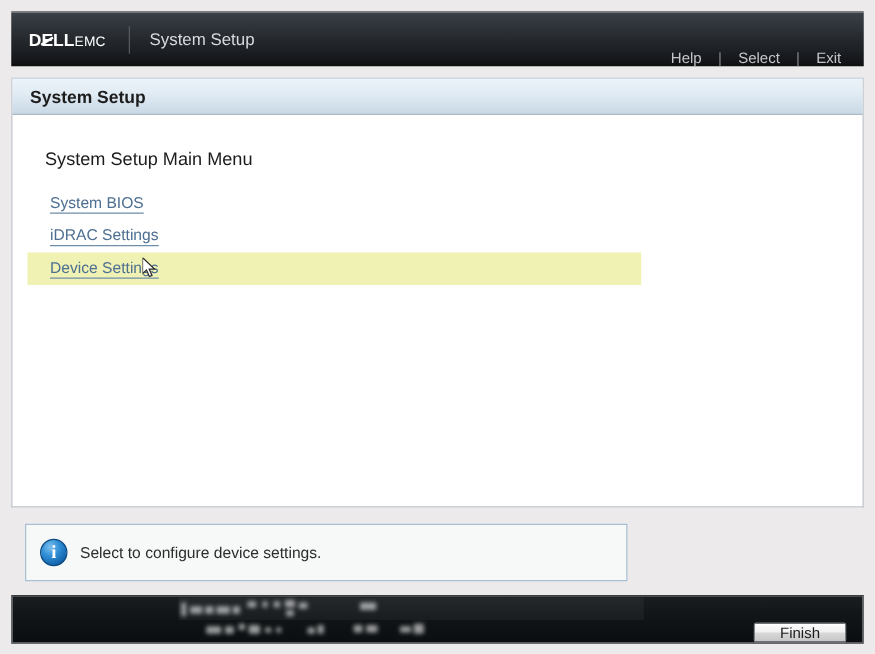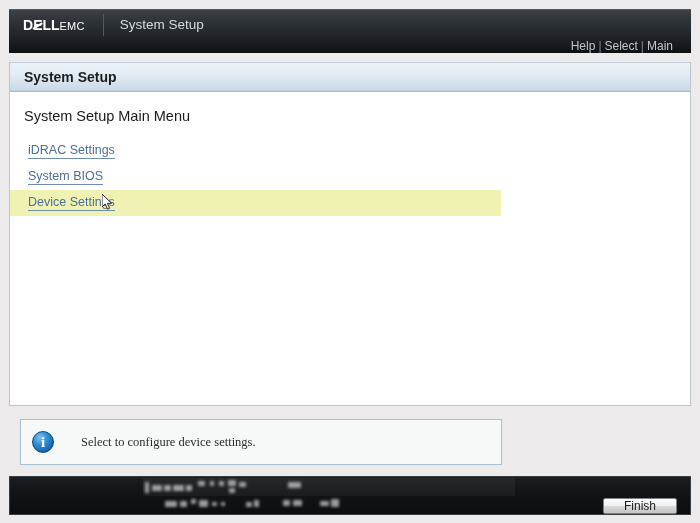--- a/index.html
+++ b/index.html
@@ -25,22 +25,21 @@
     height: 44px;
     background: linear-gradient(to bottom,
                 #3d4248 0%,
                 #32373d 18%,
                 #24282d 52%,
                 #15171a 88%,
                 #0d0f11 100%);
     border-top: 1px solid #55595f;
     box-sizing: border-box;
     display: flex;
-    align-items: flex-start;
-    flex-direction: column;
+    align-items: flex-end;
   }
   .header-left {
     display: flex;
     align-items: center;
     height: 100%;
     padding-left: 14px;
   }
   .logo {
     font-size: 14px;
     font-weight: bold;
@@ -84,21 +83,21 @@
     color: #d8dadd;
     font-size: 13.5px;
   }
   .header-right {
     margin-left: auto;
     padding-right: 18px;
     color: #b9bcc0;
     font-size: 12px;
     display: flex;
     align-items: center;
-    gap: 3px;
+    gap: 13px;
   }
   .header-right .hlink {
     color: #c3c6ca;
     text-decoration: none;
     cursor: pointer;
   }
   .header-right .hsep {
     color: #80848a;
   }
 
@@ -123,21 +122,21 @@
     align-items: center;
     padding-left: 14px;
     box-sizing: border-box;
   }
   .panel-titlebar .ptitle {
     font-size: 14px;
     font-weight: bold;
     color: #1d1d1d;
   }
   .panel-body {
-    padding: 0;
+    padding: 12px;
   }
   .section-heading {
     font-size: 14.5px;
     color: #1b1b1b;
     padding: 16px 0 0 14px;
   }
   .menu-list {
     margin-top: 14px;
   }
   .menu-row {
@@ -204,22 +203,21 @@
     color: #ffffff;
     font-family: "Liberation Serif", serif;
     font-weight: bold;
     font-size: 15px;
     line-height: 20px;
     text-align: center;
   }
   .info-text {
     font-size: 12.5px;
     color: #2d2d2d;
-    margin-left: 27px;
-    font-family: Liberation Serif, serif;
+    margin-left: 10px;
   }
 
   
   .bottombar {
     position: absolute;
     left: 9px;
     top: 476px;
     width: 682px;
     height: 39px;
     background: linear-gradient(to bottom, #1b1e20 0%, #121517 40%, #0b0e10 100%);
@@ -278,39 +276,39 @@
         <span class="logo-emc">EMC</span>
     </div>
     <div class="header-divider"></div>
     <div class="header-title">System Setup</div>
   </div>
   <div class="header-right">
     <span class="hlink">Help</span>
     <span class="hsep">|</span>
     <span class="hlink">Select</span>
     <span class="hsep">|</span>
-    <span class="hlink">Main</span>
+    <span class="hlink">Exit</span>
   </div>
 </div>
 
 <div class="panel">
   <div class="panel-titlebar">
     <span class="ptitle">System Setup</span>
   </div>
   <div class="panel-body">
     <div class="section-heading">System Setup Main Menu</div>
 
     <div class="menu-list">
 
       <div class="menu-row">
+        <span class="menu-link">System BIOS</span>
+      </div>
+
+      <div class="menu-row">
         <span class="menu-link">iDRAC Settings</span>
-      </div>
-
-      <div class="menu-row">
-        <span class="menu-link">System BIOS</span>
       </div>
 
       <div class="menu-row highlight">
         <span class="menu-link">Device Settings</span>
         <svg class="cursor-arrow" viewBox="0 0 12 18">
           <polygon points="0,0 0,13 3.2,10 5.5,15.2 7.6,14.3 5.4,9.3 9.6,9.3" fill="#ffffff" stroke="#2b2b2b" stroke-width="1"></polygon>
         </svg>
       </div>
 
     </div>

